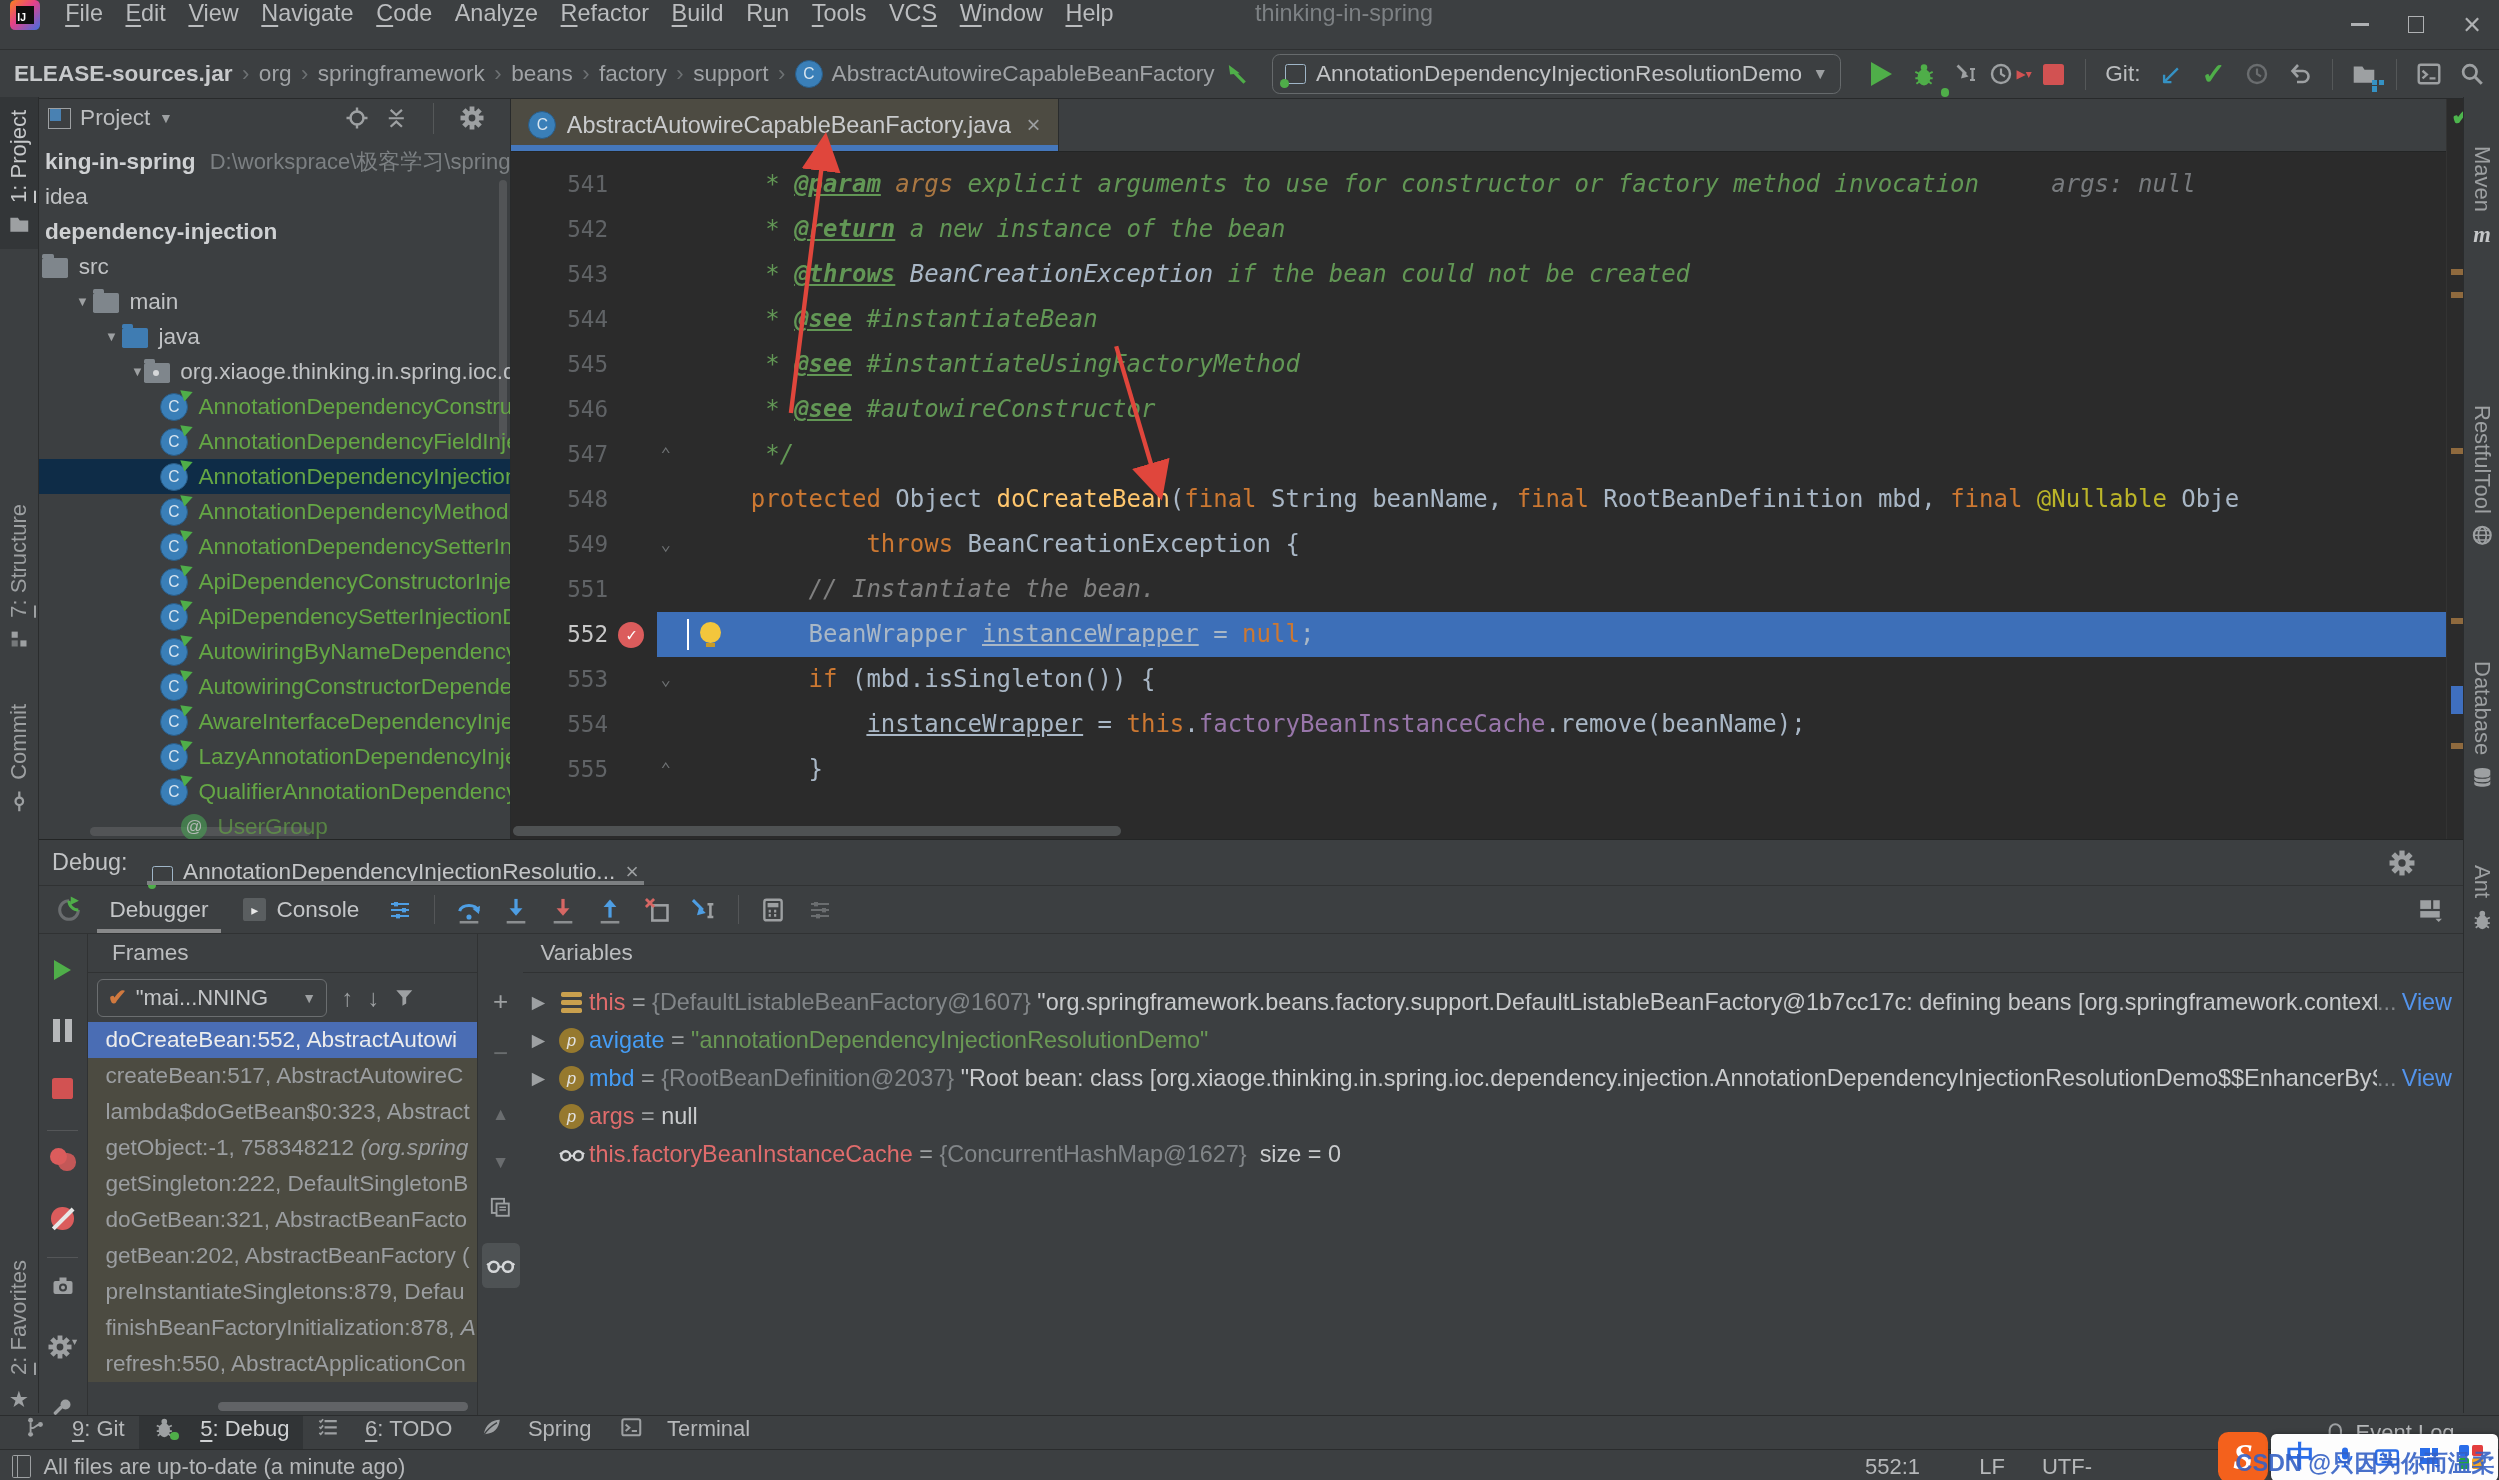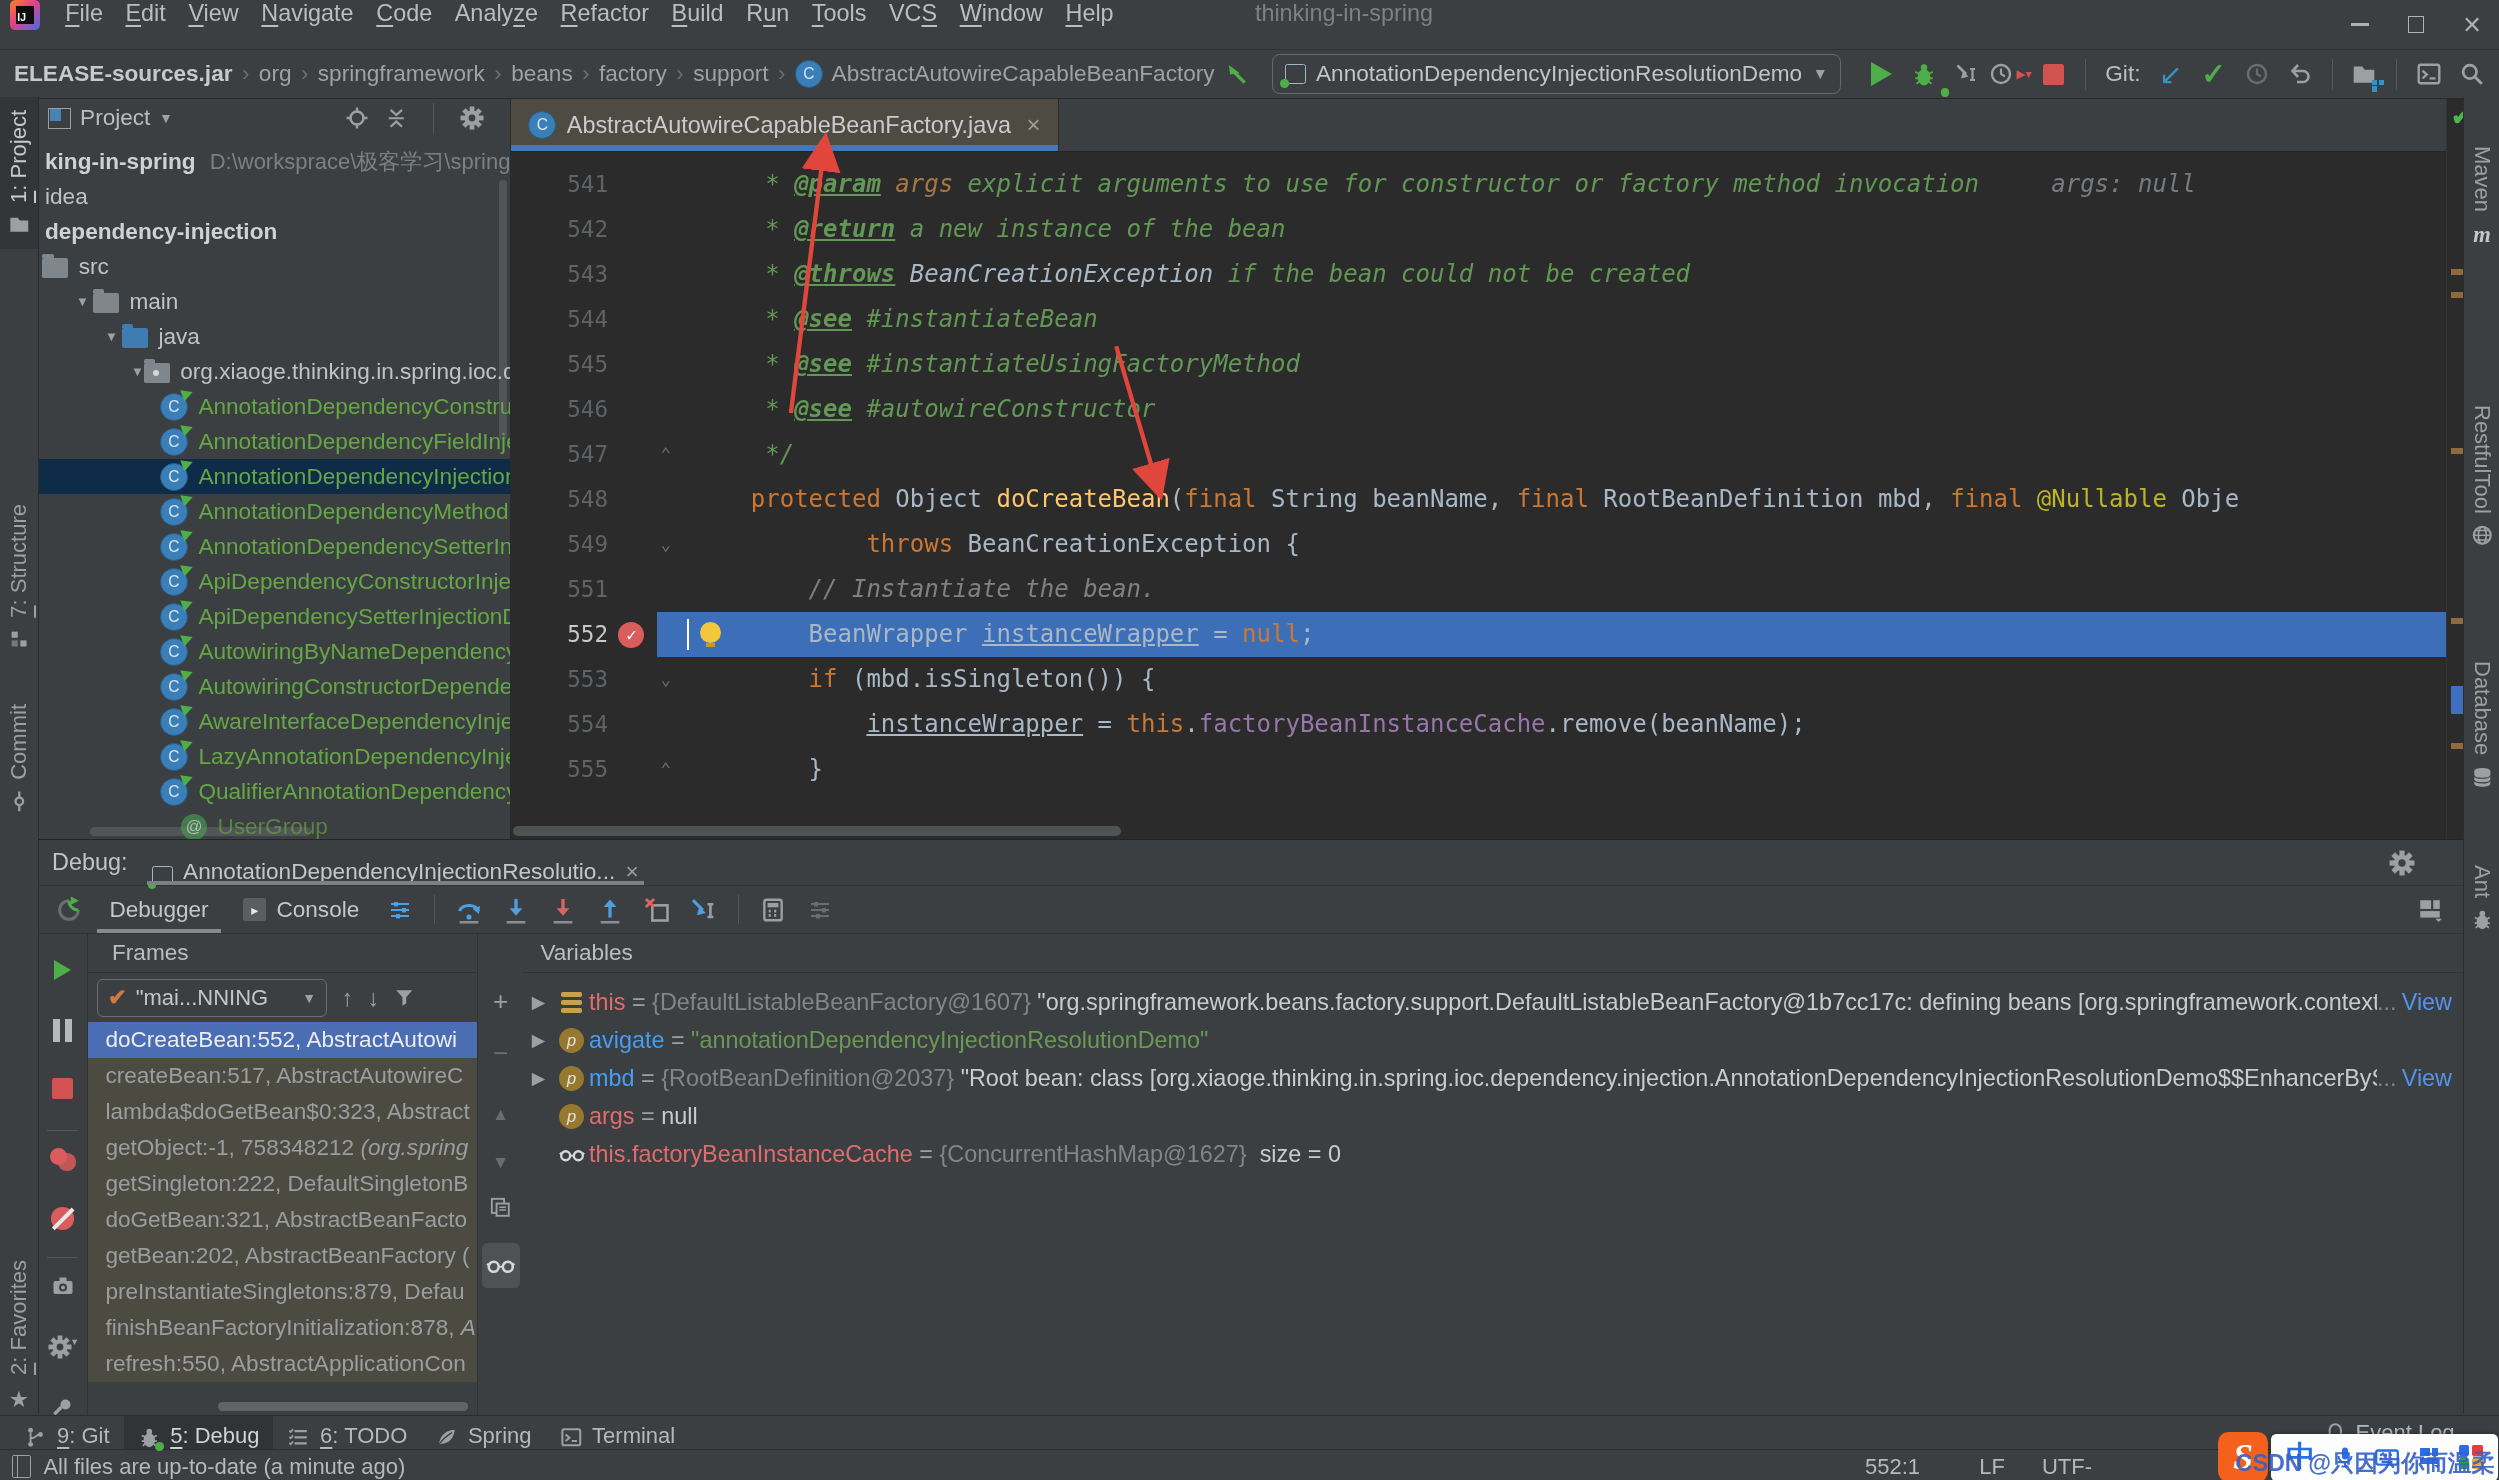--- a/index.html
+++ b/index.html
@@ -196,21 +196,21 @@
   .vgstr{color:#6a9955}
   .vval{color:#c9cbcd}
   .ic-p{width:25px;height:25px;border-radius:50%;background:#96792e;color:#e2e2e2;font-size:16.5px;font-style:italic;
      display:flex;align-items:center;justify-content:center}
   .ic-f{width:21px;height:21px;display:flex;flex-direction:column;justify-content:space-between}
   .ic-f i{height:5.2px;background:#c9a04e;border-radius:1.7px}
 
   
   .winbar{height:33px;display:flex;align-items:center;background:#3c3f41;border-top:0.9px solid #2a2c2d;
      padding:0 10.4px;position:relative;z-index:9}
-  .wb-item{display:flex;align-items:flex-end;gap:10px;padding:0 14px;height:100%;font-size:22px;color:#b6b8ba}
+  .wb-item{display:flex;align-items:flex-start;gap:25px;padding:0 14px;height:100%;font-size:22px;color:#b6b8ba}
   .wb-item.on{background:#313436;color:#d0d2d4}
   .bugdot{position:relative;display:flex}
   .bugdot::after{content:"";position:absolute;right:-3.5px;bottom:-1.7px;width:8.7px;height:8.7px;border-radius:50%;background:#4fae49}
   .event{margin-left:auto;display:flex;align-items:center;gap:8.7px;padding-right:35px;font-size:22px;color:#b6b8ba}
   .statusbar{height:33px;display:flex;align-items:center;background:#3c3f41;border-top:0.9px solid #2a2c2d;
      padding:0 12px;font-size:22px;color:#b6b8ba;position:relative}
   .sb-ic{width:17.4px;height:21px;border:1.7px solid #9da0a2;border-radius:1.7px;margin-right:12px;position:relative}
   .sb-ic::after{content:"";position:absolute;left:3.5px;top:0;bottom:0;width:1.7px;background:#9da0a2}
   .sb-pos{position:absolute;right:580px}
   .sb-lf{position:absolute;right:495px}

